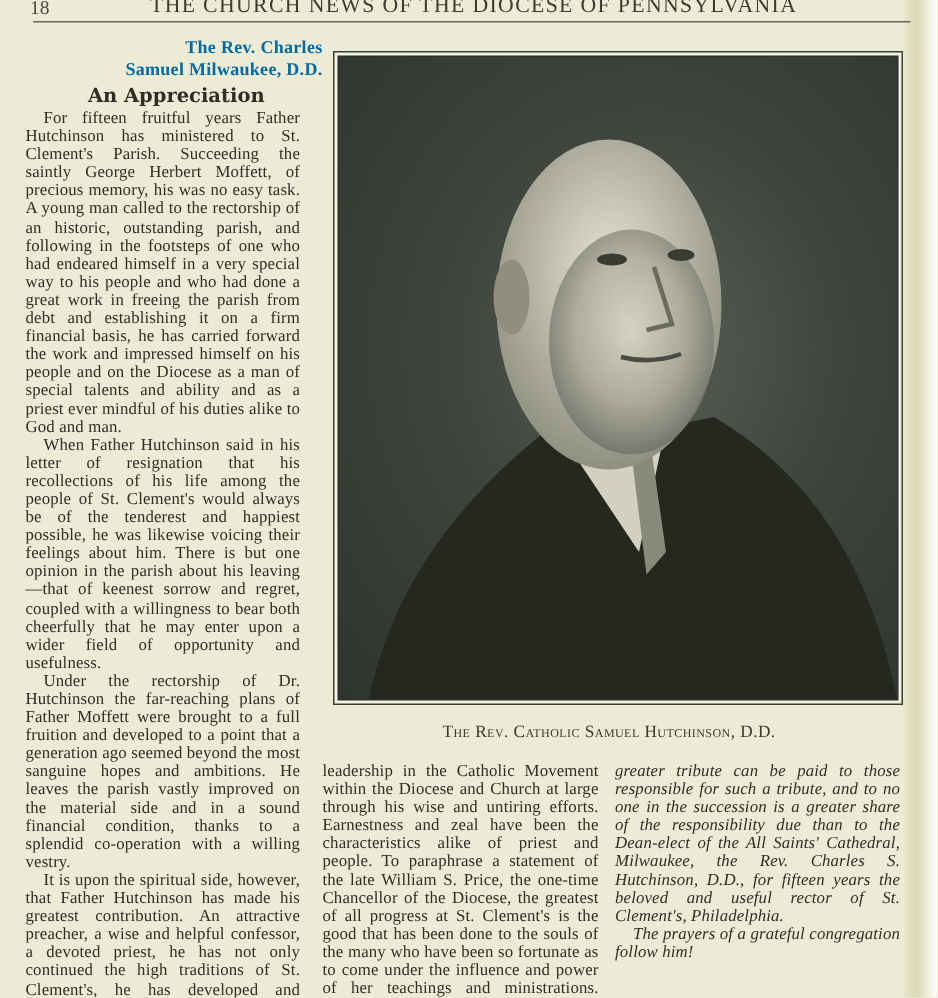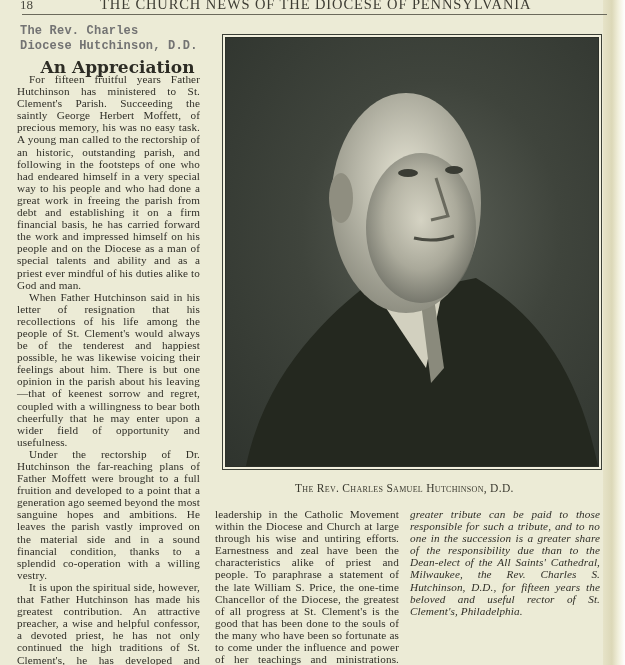--- a/index.html
+++ b/index.html
@@ -17,27 +17,27 @@
       position:absolute; left:20px; top:-3px; font-size:13px; color:#4a4940;
     }
     .running-head {
       position:absolute; left:100px; top:-4px; width:410px;
       font-size:14.5px; letter-spacing:0.9px; color:#3d3c33; white-space:nowrap;
     }
     .head-rule {
       position:absolute; left:22px; top:14px; width:585px; height:1px; background:#6b6a5c;
     }
     .title {
-      position:absolute; left:20px; top:24px; width:195px; text-align:left;
-      font-family:Liberation Mono, monospace; font-weight:bold; font-size:12px; line-height:15px;
-      color:#737373; letter-spacing:0.2px;
+      position:absolute; left:20px; top:24px; width:195px; text-align:right;
+      font-family:Liberation Serif, serif; font-weight:bold; font-size:12px; line-height:15px;
+      color:#0369a1; letter-spacing:0.2px;
     }
     .subtitle {
       position:absolute; left:20px; top:57px; width:195px; text-align:center;
-      font-family:"DejaVu Serif", serif; font-weight:bold; font-size:17px; color:#2d2c25;
+      font-family:"DejaVu Serif", serif; font-weight:bold; font-size:13px; color:#2d2c25;
     }
     .col {
       position:absolute; font-size:11.2px; line-height:12.1px; text-align:justify;
       color:#2f2e27; letter-spacing:0.1px;
     }
     .col p { margin:0; text-indent:12px; }
     .col1 { left:17px; top:73px; width:183px; }
     .col2 { left:215px; top:508px; width:184px; }
     .col3 { left:410px; top:508px; width:190px;font-style:italic; }
     .photo-frame {
@@ -64,21 +64,21 @@
 <body>
 
 <div class="page-edge"></div>
 
 <div class="page-num">18</div>
 <div class="running-head">THE CHURCH NEWS OF THE DIOCESE OF PENNSYLVANIA</div>
 <div class="head-rule"></div>
 
 <div class="title">
   <div>The Rev. Charles</div>
-  <div>Diocese Hutchinson, D.D.</div>
+  <div>Samuel Milwaukee, D.D.</div>
 </div>
 <div class="subtitle">An Appreciation</div>
 
 <div class="col col1">
   <p>For fifteen fruitful years Father Hutchinson has ministered to St. Clement's Parish. Succeeding the saintly George Herbert Moffett, of precious memory, his was no easy task. A young man called to the rectorship of an historic, outstanding parish, and following in the footsteps of one who had endeared himself in a very special way to his people and who had done a great work in freeing the parish from debt and establishing it on a firm financial basis, he has carried forward the work and impressed himself on his people and on the Diocese as a man of special talents and ability and as a priest ever mindful of his duties alike to God and man.</p>
   <p>When Father Hutchinson said in his letter of resignation that his recollections of his life among the people of St. Clement's would always be of the tenderest and happiest possible, he was likewise voicing their feelings about him. There is but one opinion in the parish about his leaving—that of keenest sorrow and regret, coupled with a willingness to bear both cheerfully that he may enter upon a wider field of opportunity and usefulness.</p>
   <p>Under the rectorship of Dr. Hutchinson the far-reaching plans of Father Moffett were brought to a full fruition and developed to a point that a generation ago seemed beyond the most sanguine hopes and ambitions. He leaves the parish vastly improved on the material side and in a sound financial condition, thanks to a splendid co-operation with a willing vestry.</p>
   <p>It is upon the spiritual side, however, that Father Hutchinson has made his greatest contribution. An attractive preacher, a wise and helpful confessor, a devoted priest, he has not only continued the high traditions of St. Clement's, he has developed and increased them. The parish has gained in its influence and</p>
 </div>
 
@@ -112,21 +112,22 @@
       <ellipse cx="182" cy="135" rx="10" ry="4" fill="#3a3c34"></ellipse>
       <ellipse cx="228" cy="132" rx="9" ry="4" fill="#3a3c34"></ellipse>
 
       <path d="M210 140 L222 178 L205 182" stroke="#6a6a5e" stroke-width="3" fill="none"></path>
 
       <path d="M188 200 Q208 205 228 198" stroke="#4a4b42" stroke-width="3" fill="none"></path>
     </svg>
   </div>
 </div>
 
-<div class="caption">The Rev. Charles Samuel Hutchinson, D.D.</div>
+<div class="caption">The Rev. Catholic Samuel Hutchinson, D.D.</div>
 
 <div class="col col2">
   <p style="text-indent:0">leadership in the Catholic Movement within the Diocese and Church at large through his wise and untiring efforts. Earnestness and zeal have been the characteristics alike of priest and people. To paraphrase a statement of the late William S. Price, the one-time Chancellor of the Diocese, the greatest of all progress at St. Clement's is the good that has been done to the souls of the many who have been so fortunate as to come under the influence and power of her teachings and ministrations. Surely no</p>
 </div>
 
 <div class="col col3">
   <p style="text-indent:0">greater tribute can be paid to those responsible for such a tribute, and to no one in the succession is a greater share of the responsibility due than to the Dean-elect of the All Saints' Cathedral, Milwaukee, the Rev. Charles S. Hutchinson, D.D., for fifteen years the beloved and useful rector of St. Clement's, Philadelphia.</p>
+  <p class="follow">The prayers of a grateful congregation follow him!</p>
 </div>
 
 </body></html>

